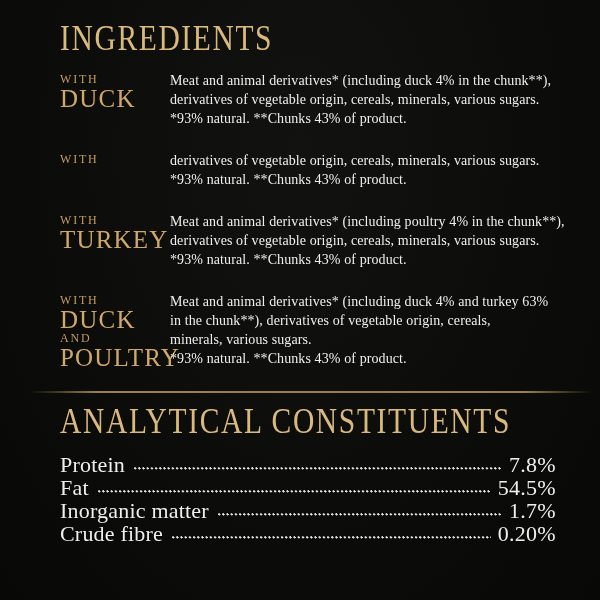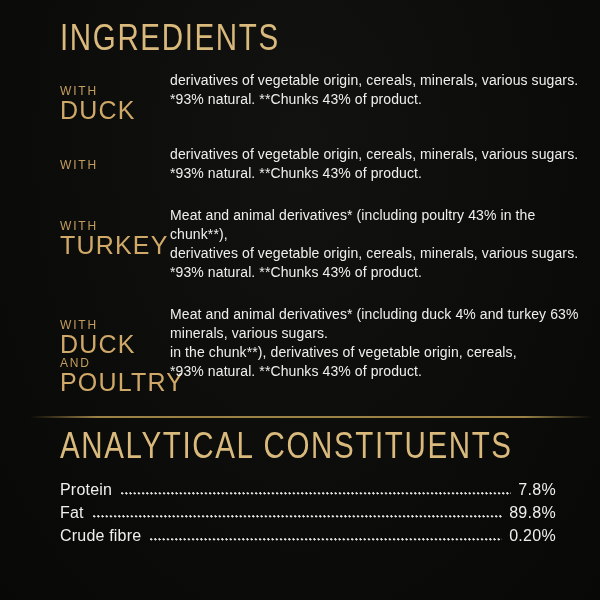--- a/index.html
+++ b/index.html
@@ -11,37 +11,37 @@
     --divider-color: #9b8146;
   }
   * { box-sizing: border-box; }
   html, body { margin: 0; padding: 0; background: #000; }
   .page {
     position: relative;
     width: 600px;
     height: 600px;
     overflow: hidden;
     background: radial-gradient(ellipse at 50% 25%, #121210 0%, var(--background) 65%, #080806 100%);
-    font-family: Liberation Sans, sans-serif;
+    font-family: Liberation Serif, serif;
     padding: 20px 20px 0 60px;
   }
   .big-title {
     margin: 0 0 14px 0;
     color: var(--accent-gold);
     font-size: 36px;
     line-height: 36px;
     font-weight: 400;
     letter-spacing: 2px;
     transform: scaleX(0.82);
     transform-origin: 0 50%;
     white-space: nowrap;
   }
   .sections { display: block; }
   .ing-section { display: flex; margin-bottom: 22px; }
-  .ing-label { width: 110px; flex: none; padding-top: 2px; margin-top: 12px; }
+  .ing-label { width: 110px; flex: none; padding-top: 2px; }
   .ing-label .small {
     display: block;
     font-size: 12px;
     line-height: 15px;
     letter-spacing: 1.8px;
     color: var(--label-gold-dim);
   }
   .ing-label .large {
     display: block;
     font-size: 25px;
@@ -62,21 +62,21 @@
     background: linear-gradient(90deg,
       rgba(155,129,70,0) 0%,
       var(--divider-color) 12%,
       var(--divider-color) 88%,
       rgba(155,129,70,0) 100%);
   }
   .an-table { margin-right: 24px; }
   .an-row {
     display: flex;
     align-items: flex-start;
-    font-size: 16px;
+    font-size: 22px;
     line-height: 23px;
     color: var(--body-text-color);
   }
   .an-label { white-space: nowrap; letter-spacing: 0.2px; }
   .an-value { white-space: nowrap; letter-spacing: 0.3px; }
   .an-dots {
     flex: 1;
     height: 3px;
     align-self: flex-end;
     margin: 0 7px 6px 9px;
@@ -91,20 +91,21 @@
 <div class="page">
   <h1 class="big-title">INGREDIENTS</h1>
 
   <div class="sections" id="sections">
   <section class="ing-section">
     <div class="ing-label">
           <span class="small">WITH</span>
           <span class="large">DUCK</span>
         </div>
     <div class="ing-text">
+          <div>Meat and animal derivatives* (including duck 4% in the chunk**),</div>
           <div>derivatives of vegetable origin, cereals, minerals, various sugars.</div>
           <div>*93% natural. **Chunks 43% of product.</div>
         </div>
   </section>
 
   <section class="ing-section">
     <div class="ing-label">
           <span class="small">WITH</span>
         </div>
     <div class="ing-text">
@@ -112,59 +113,64 @@
           <div>*93% natural. **Chunks 43% of product.</div>
         </div>
   </section>
 
   <section class="ing-section">
     <div class="ing-label">
           <span class="small">WITH</span>
           <span class="large">TURKEY</span>
         </div>
     <div class="ing-text">
-          <div>Meat and animal derivatives* (including poultry 43% in the chunk**),</div>
+          <div>Meat and animal derivatives* (including poultry 4% in the chunk**),</div>
           <div>derivatives of vegetable origin, cereals, minerals, various sugars.</div>
           <div>*93% natural. **Chunks 43% of product.</div>
         </div>
   </section>
 
   <section class="ing-section">
     <div class="ing-label">
           <span class="small">WITH</span>
           <span class="large">DUCK</span>
           <span class="small">AND</span>
           <span class="large">POULTRY</span>
         </div>
     <div class="ing-text">
           <div>Meat and animal derivatives* (including duck 4% and turkey 63%</div>
+          <div>in the chunk**), derivatives of vegetable origin, cereals,</div>
           <div>minerals, various sugars.</div>
-          <div>in the chunk**), derivatives of vegetable origin, cereals,</div>
           <div>*93% natural. **Chunks 43% of product.</div>
         </div>
   </section>
 </div>
 
   <div class="divider"></div>
 
   <h1 class="big-title">ANALYTICAL CONSTITUENTS</h1>
 
   <div class="an-table" id="an-table">
   <div class="an-row">
     <span class="an-label">Protein</span>
     <span class="an-dots"></span>
     <span class="an-value">7.8%</span>
   </div>
 
   <div class="an-row">
     <span class="an-label">Fat</span>
     <span class="an-dots"></span>
-    <span class="an-value">89.8%</span>
+    <span class="an-value">54.5%</span>
   </div>
 
+  <div class="an-row">
+    <span class="an-label">Inorganic matter</span>
+    <span class="an-dots"></span>
+    <span class="an-value">1.7%</span>
+  </div>
 
   <div class="an-row">
     <span class="an-label">Crude fibre</span>
     <span class="an-dots"></span>
     <span class="an-value">0.20%</span>
   </div>
 
 </div>
 </div>
 

